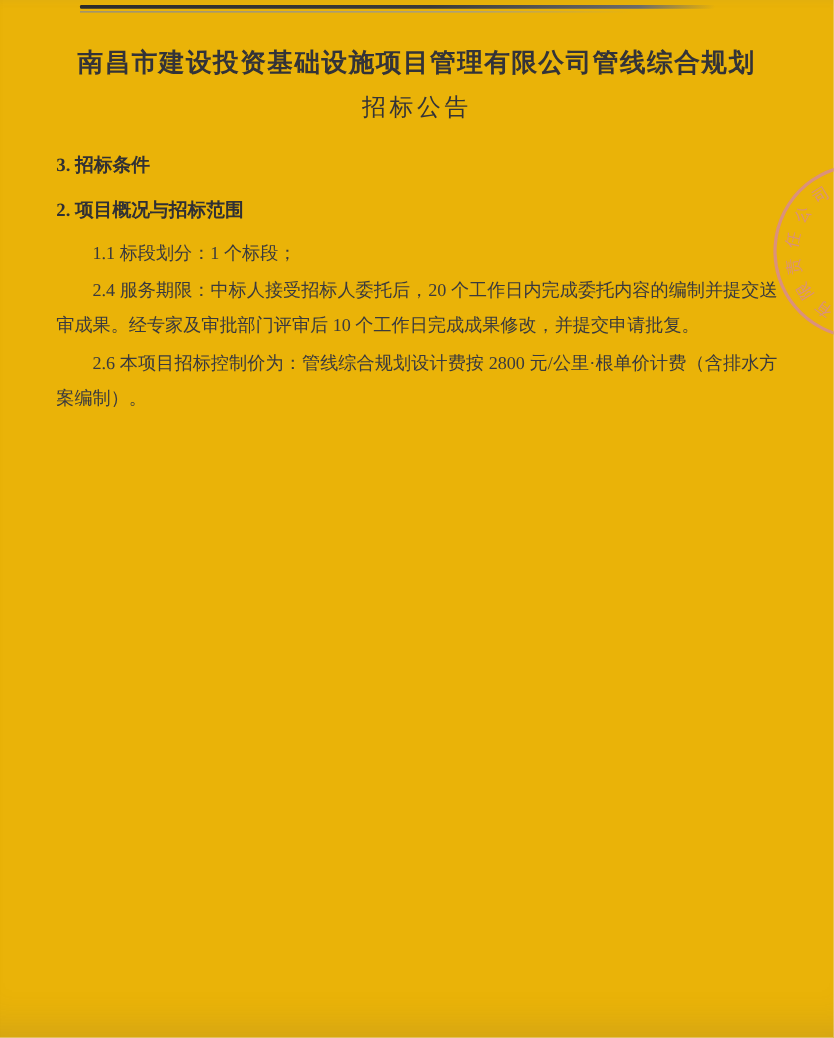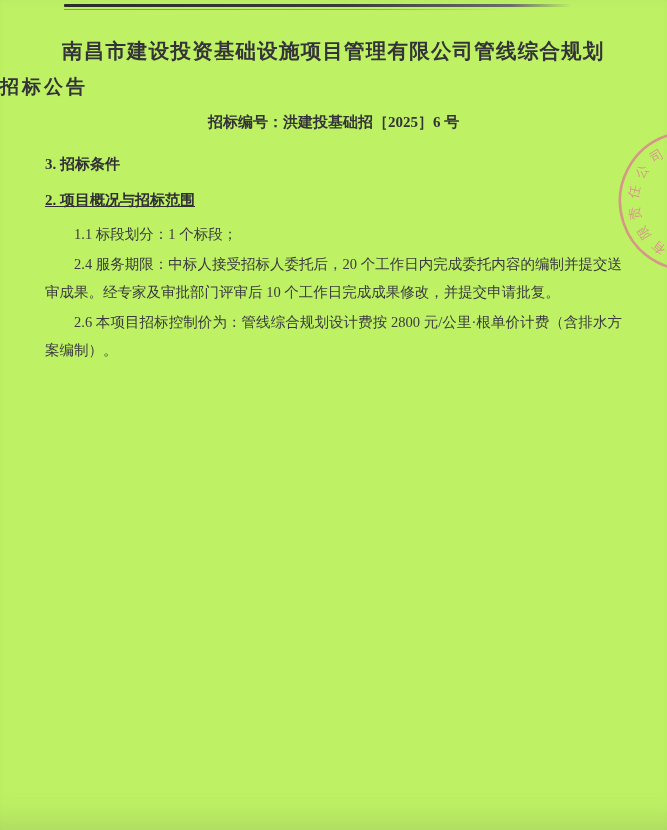--- a/index.html
+++ b/index.html
@@ -5,21 +5,21 @@
   html, body { margin: 0; padding: 0; }
   body {
     width: 667px; height: 830px;
     background: #efefed;
     font-family: "Liberation Serif", "DejaVu Serif", serif;
     position: relative;
     overflow: hidden;
   }
   .page {
     position: absolute; inset: 0;
-    background: #bef264;
+    background: #eab308;
     overflow: hidden;
     box-shadow: inset 0 -34px 30px -26px rgba(90,90,88,0.18),
                 inset 0 6px 8px -6px rgba(120,120,118,0.10);
     color: #3a3a3e;
   }
   
   .scan-line-main {
     position: absolute; top: 4px; left: 64px; width: 508px; height: 3px;
     background: linear-gradient(to right, #2c2c2c 0%, #3a3a3a 55%, #6b6b6b 88%, rgba(120,120,120,0) 100%);
     border-radius: 1px;
@@ -32,34 +32,34 @@
     margin: 32px 0 0 62px;
     font-size: 20.5px; font-weight: bold; letter-spacing: 1.2px;
     line-height: 38px; color: #333338;
   }
   .title-line2 {
     margin: 0 0 0 52px;
     font-size: 20.5px; font-weight: bold; letter-spacing: 0.5px;
     line-height: 38px; color: #333338;
   }
   .subtitle {
-    text-align: left; font-size: 19px; font-weight: bold;
+    text-align: center; font-size: 19px; font-weight: normal;
     letter-spacing: 3px; line-height: 30px; margin-top: 2px; color: #333338;
   }
   .tender-no {
     text-align: center; font-size: 15px; font-weight: bold;
     line-height: 22px; margin-top: 9px; color: #333338;
   }
   .content { margin: 0 45px; }
   .sec-heading {
     font-size: 15px; font-weight: bold; color: #303034;
     line-height: 20px;
   }
   .sec-heading.h1 { margin: 21px 0 16px; }
-  .sec-heading.h2 { margin: 11px 0 10px; text-decoration: underline; }
+  .sec-heading.h2 { margin: 11px 0 10px; }
   .content p {
     margin: 2px 0 0;
     font-size: 14.5px; line-height: 28px;
     text-indent: 2em;
     text-align: justify;
     color: #3a3a3e;
   }
   .content p.first-after-heading { margin-top: 14px; }
   .content p.gap { margin-top: 8px; }
   
@@ -79,21 +79,20 @@
 </head>
 <body>
 
 <div class="page">
 
   <div class="scan-line-main"></div>
   <div class="scan-line-sub"></div>
 
   <div class="title-line1">南昌市建设投资基础设施项目管理有限公司管线综合规划</div>
   <div class="subtitle">招标公告</div>
-  <div class="tender-no">招标编号：洪建投基础招［2025］6 号</div>
 
   <div class="content">
 
     <div class="sec-heading h1">3. 招标条件</div>
 
     <div class="sec-heading h2">2. 项目概况与招标范围</div>
     <p>1.1 标段划分：1 个标段；</p>
     <p>2.4 服务期限：中标人接受招标人委托后，20 个工作日内完成委托内容的编制并提交送审成果。经专家及审批部门评审后 10 个工作日完成成果修改，并提交申请批复。</p>
     <p>2.6 本项目招标控制价为：管线综合规划设计费按 2800 元/公里·根单价计费（含排水方案编制）。</p>
 

